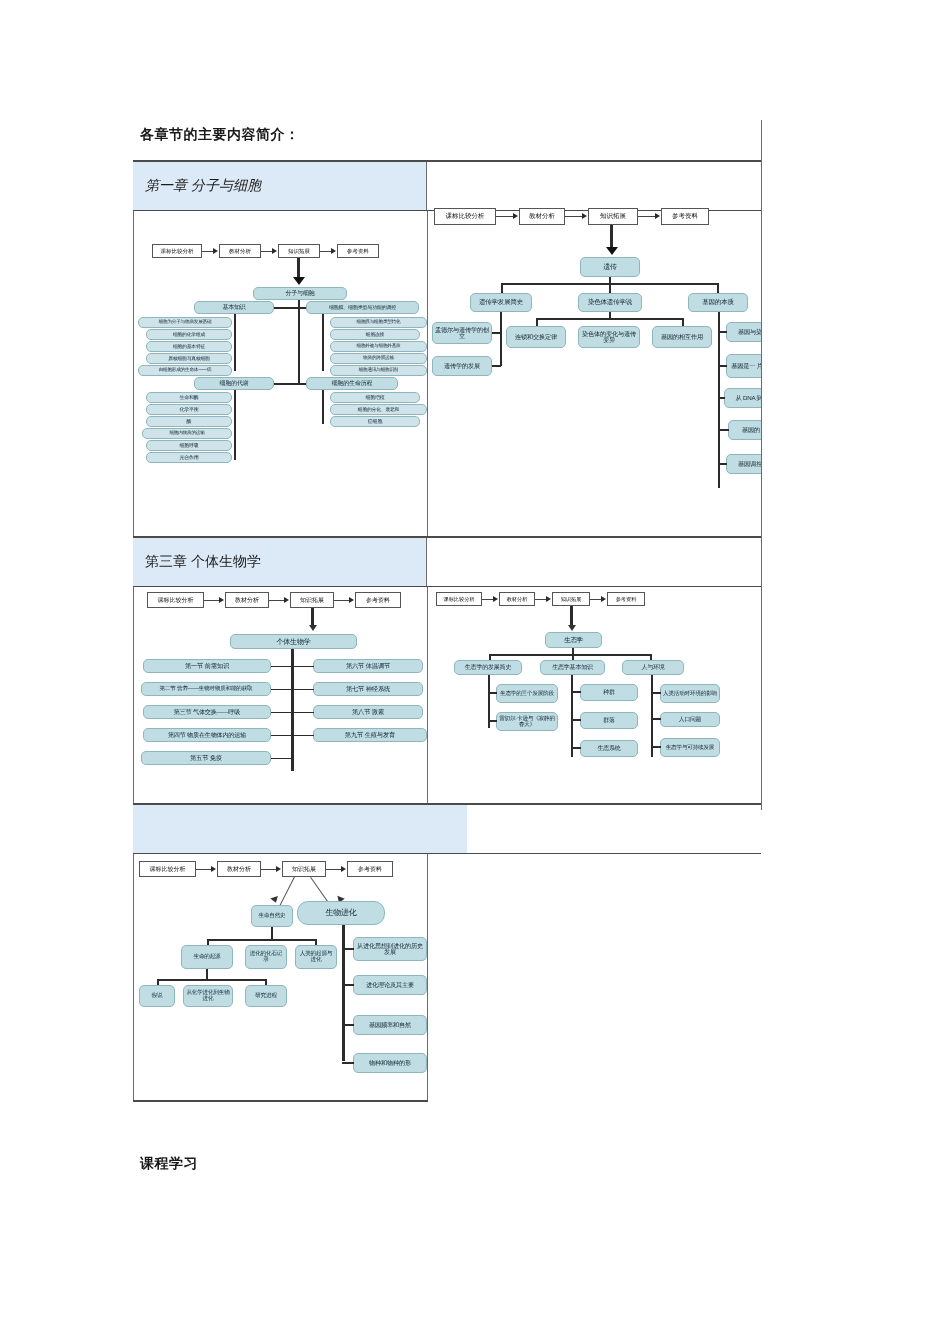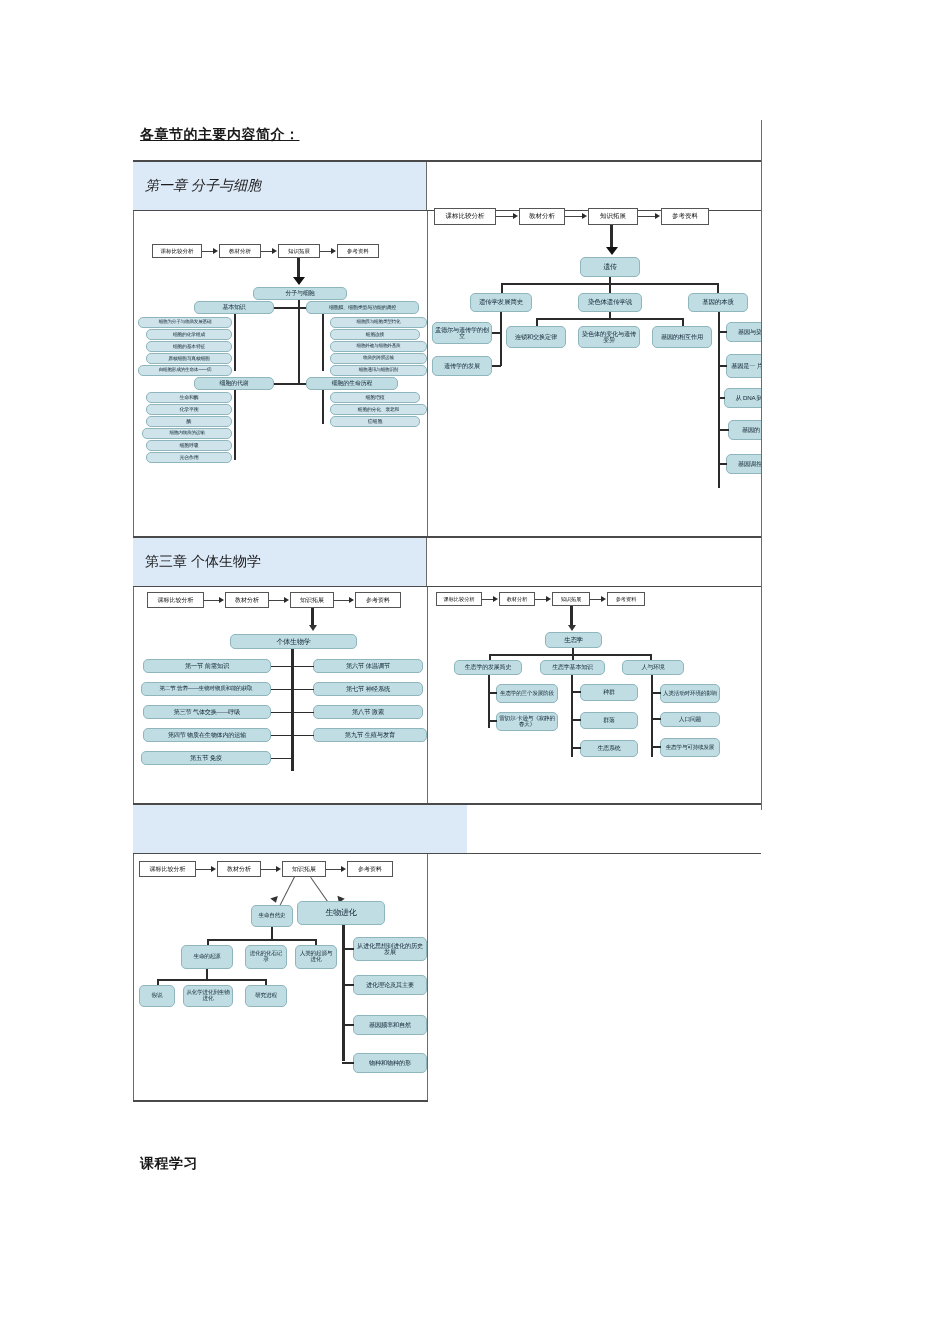--- a/index.html
+++ b/index.html
@@ -5,21 +5,21 @@
   html,body{margin:0;padding:0;}
   body{
     width:950px;height:1344px;background:#ffffff;
     font-family:"Liberation Sans","DejaVu Sans",sans-serif;
     color:#1a1a1a;overflow:hidden;position:relative;
   }
   .page{position:absolute;left:0;top:0;width:950px;height:1344px;}
 
   .doc-heading{
     position:absolute;left:140px;top:126px;
-    font-size:14px;font-weight:bold;letter-spacing:.5px;text-decoration:underline;
+    font-size:14px;font-weight:bold;letter-spacing:.5px;
   }
   .doc-footer{
     position:absolute;left:140px;top:1155px;
     font-size:14px;font-weight:bold;letter-spacing:.5px;
   }
 
   
   .tbl{position:absolute;left:133px;top:160px;width:628px;}
   .rule{position:absolute;background:#4a4a4a;}
   .vline{position:absolute;width:1px;background:#6b6b6b;}
@@ -321,21 +321,21 @@
     <div class="ln thin" style="left:191px;top:12px;width:16px;height:1px;"></div>
     <div class="arrowr" style="left:206px;top:8.5px;"></div>
     <div class="plain" style="left:212px;top:4px;width:46px;height:16px;font-size:6px;">参考资料</div>
 
     <div class="diag" style="left:160px;top:20px;width:44px;transform:rotate(117deg);"></div>
     <div class="arrowd sm" style="left:136px;top:40px;transform:rotate(-18deg);"></div>
     <div class="diag" style="left:176px;top:20px;width:52px;transform:rotate(55deg);"></div>
     <div class="arrowd sm" style="left:201px;top:40px;transform:rotate(22deg);"></div>
 
     <div class="node" style="left:116px;top:48px;width:42px;height:22px;font-size:5.6px;">生命自然史</div>
-    <div class="node" style="left:162px;top:44px;width:88px;height:24px;font-size:8px;">生物进化</div>
+    <div class="node" style="left:162px;top:44px;width:88px;height:24px;font-size:8px;border-radius:11px;">生物进化</div>
 
     <div class="ln" style="left:136px;top:70px;width:2px;height:14px;"></div>
     <div class="ln" style="left:72px;top:82px;width:110px;height:2px;"></div>
     <div class="ln" style="left:72px;top:82px;width:2px;height:8px;"></div>
     <div class="ln" style="left:180px;top:82px;width:2px;height:8px;"></div>
     <div class="node" style="left:46px;top:88px;width:52px;height:24px;font-size:5.6px;">生命的起源</div>
     <div class="node" style="left:110px;top:88px;width:42px;height:24px;font-size:5.6px;">进化的化石记录</div>
     <div class="node" style="left:160px;top:88px;width:42px;height:24px;font-size:5.6px;">人类的起源与进化</div>
 
     <div class="ln" style="left:71px;top:112px;width:2px;height:12px;"></div>

